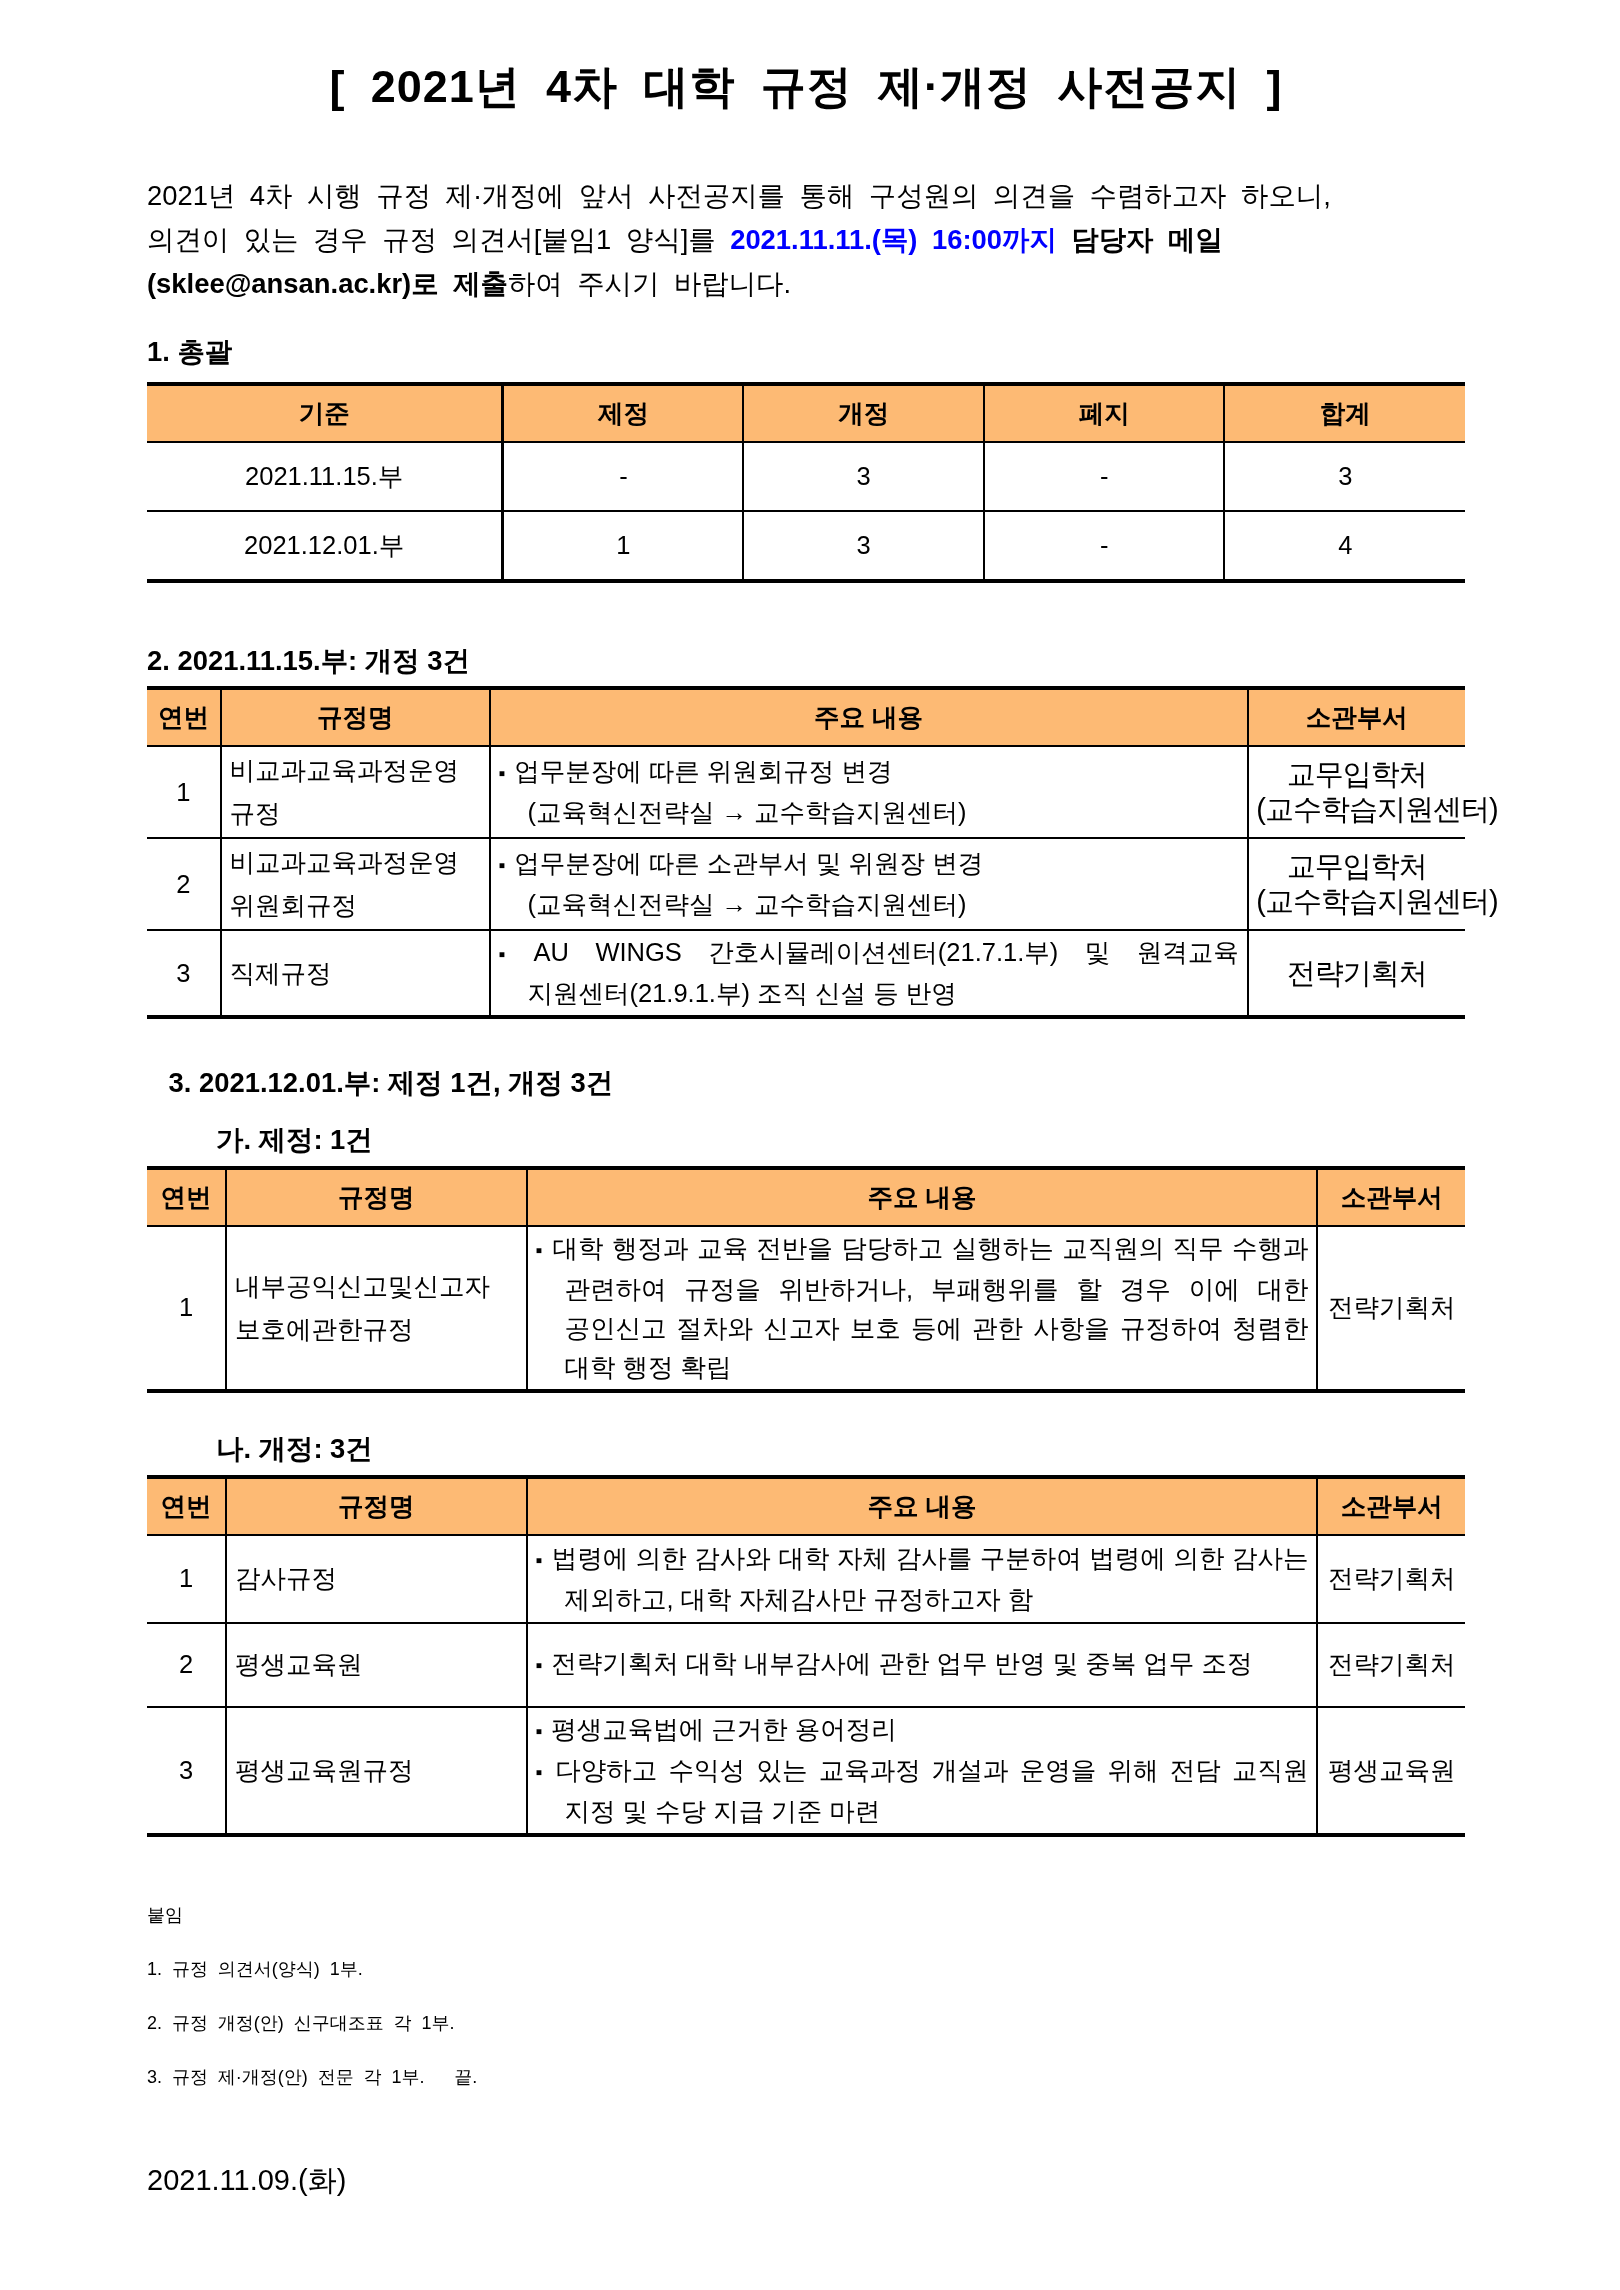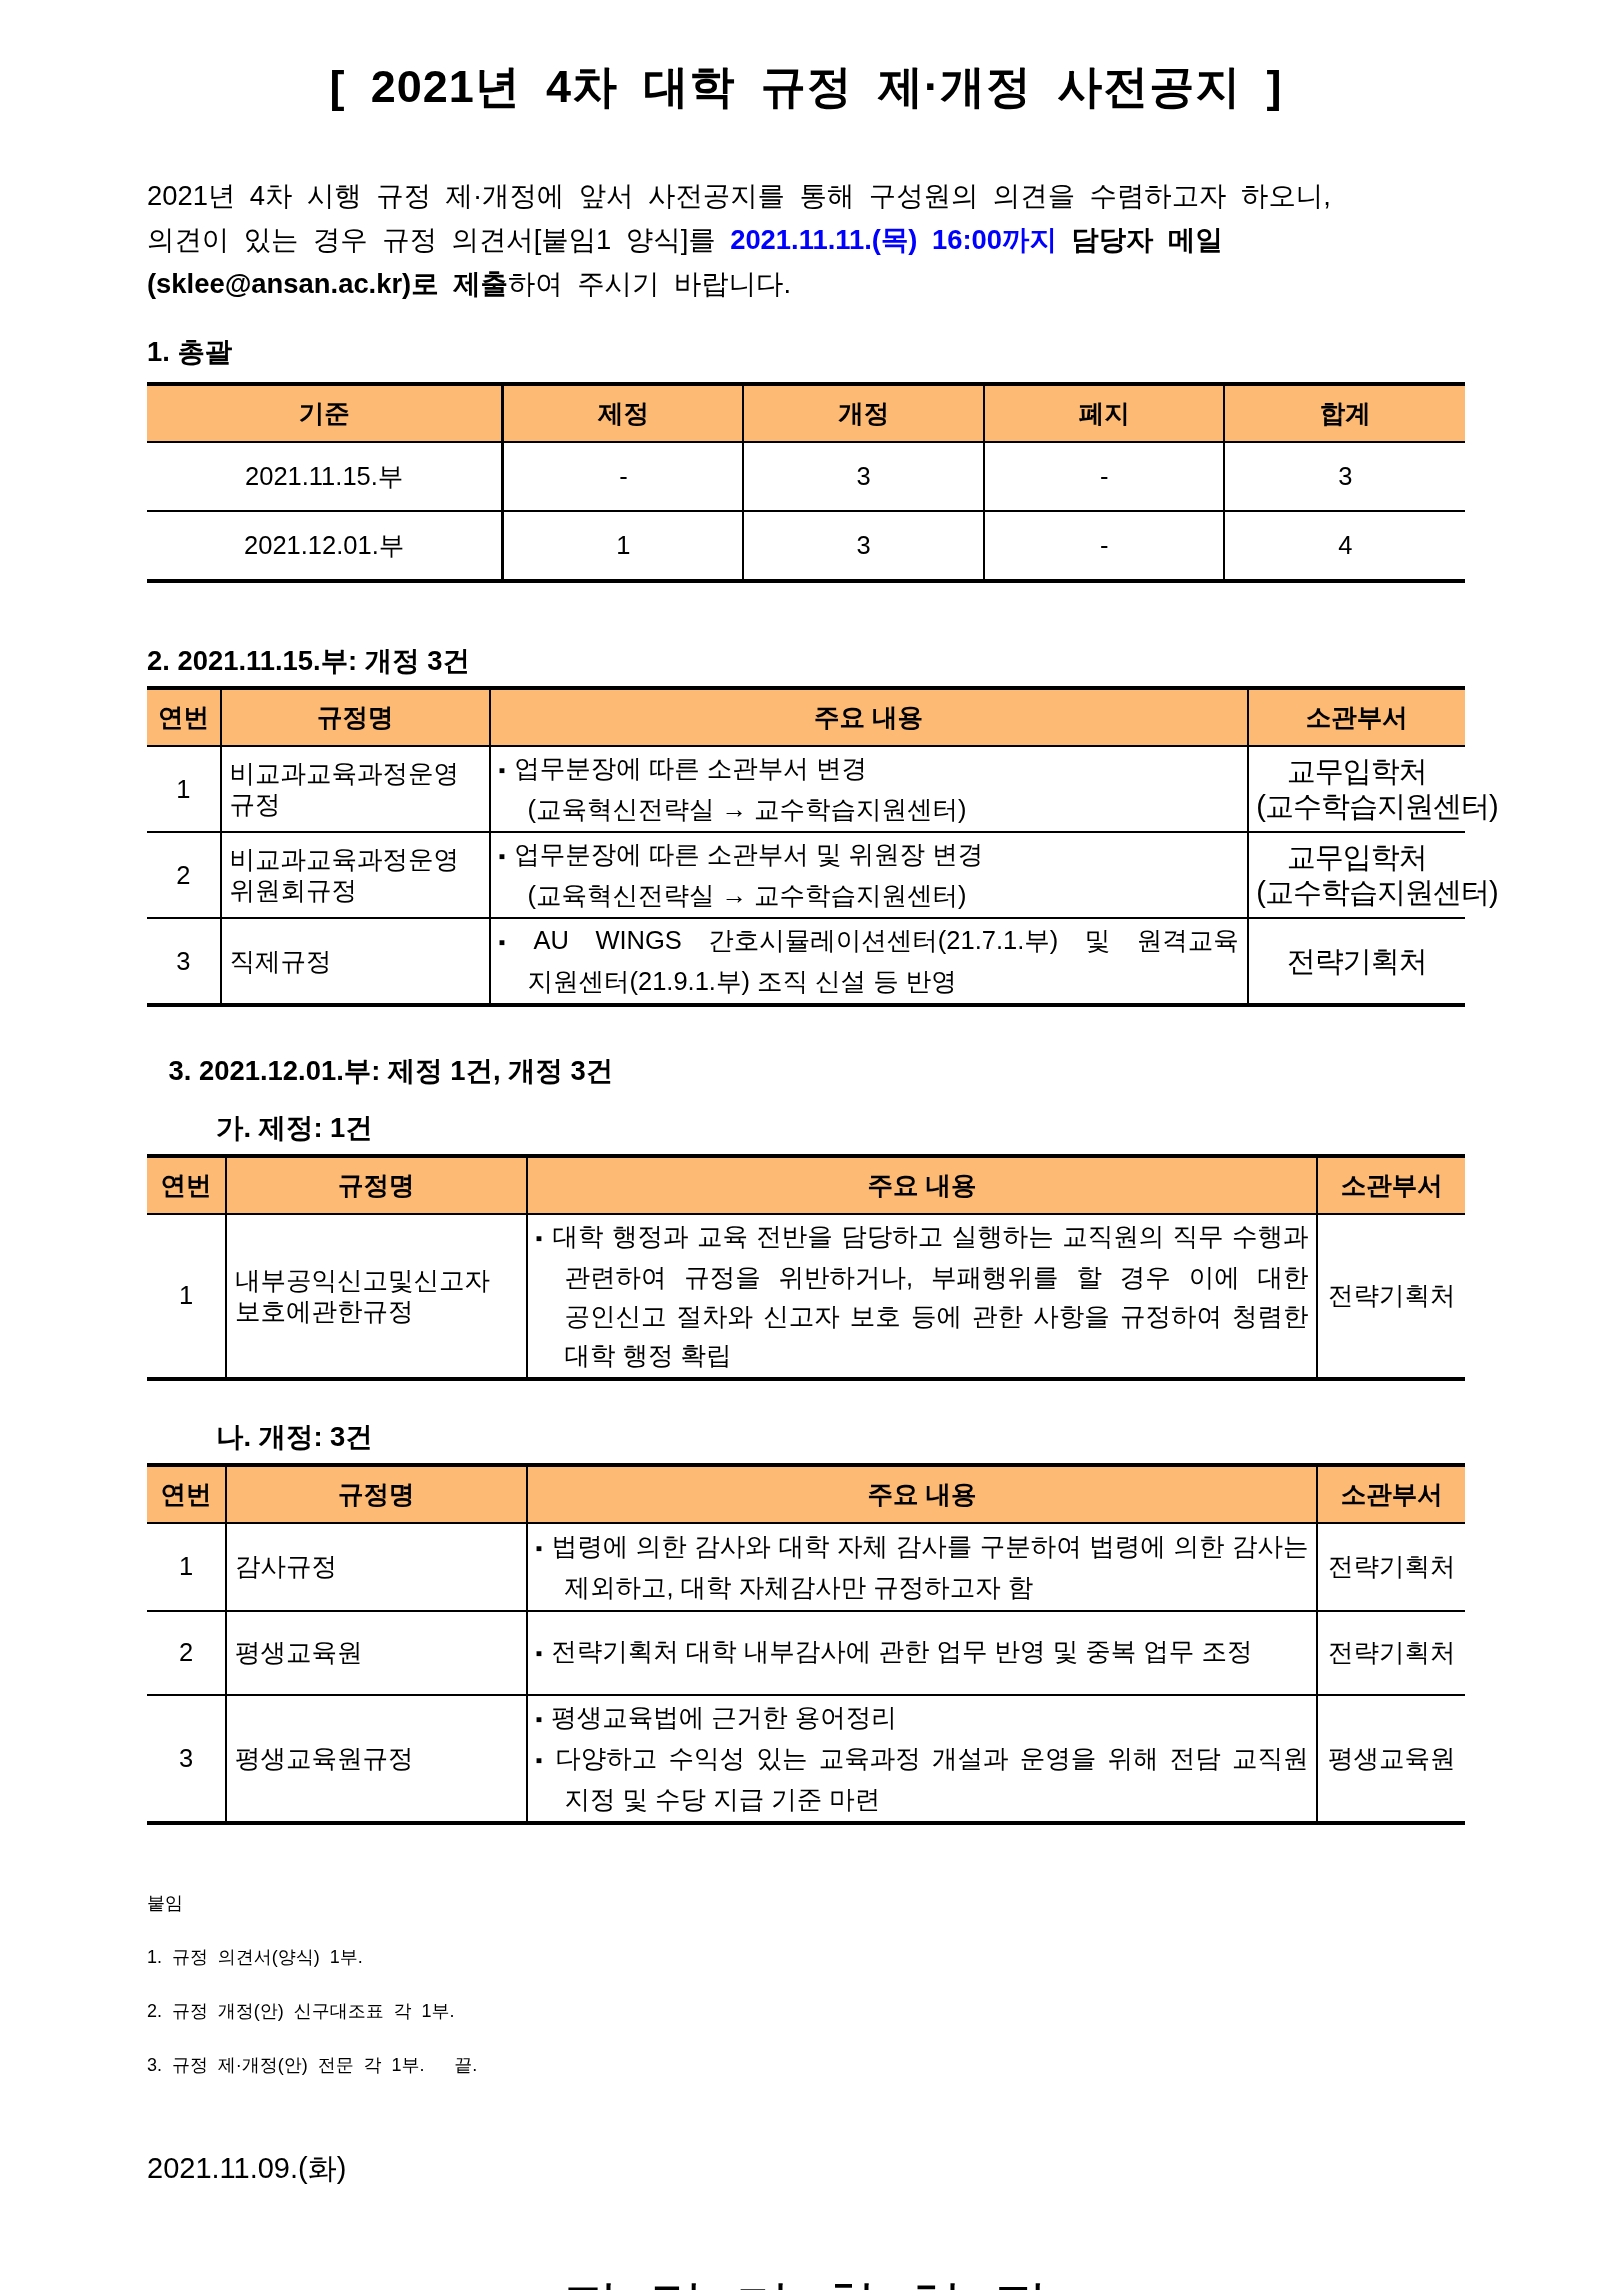--- a/index.html
+++ b/index.html
@@ -76,21 +76,21 @@
   .tbl-t2 col.cno{width:5.6%;}
   .tbl-t2 col.cname{width:20.4%;}
   .tbl-t2 col.ccontent{width:57.5%;}
   .tbl-t2 col.cdept{width:16.5%;}
   .tbl-t34 col.cno{width:6%;}
   .tbl-t34 col.cname{width:22.8%;}
   .tbl-t34 col.ccontent{width:60%;}
   .tbl-t34 col.cdept{width:11.2%;}
 
   td.c-no{text-align:center;}
-  td.c-name{text-align:left;padding-left:11.8px;line-height:31px;}
+  td.c-name{text-align:left;padding-left:11.8px;line-height:43px;}
   td.c-content{text-align:left;padding-left:11.8px;padding-right:9.8px;line-height:39px;}
   td.c-dept{text-align:center;line-height:35px;}
   .tbl-t2 td.c-dept{font-size:29px;letter-spacing:-1px;}
 
   tr.h72 td{height:71px;}
   tr.h82 td{height:80px;}
   tr.h84 td{height:82px;}
   tr.h80 td{height:78px;}
   tr.h118 td{height:116px;}
   tr.h160 td{height:157px;}
@@ -188,21 +188,21 @@
           <th>주요 내용</th>
           <th>소관부서</th>
         </tr>
       </thead>
       <tbody>
         <tr class="h72">
           <td class="c-no">1</td>
           <td class="c-name"><span class="pre">비교과교육과정운영
 규정</span></td>
           <td class="c-content">
-            <div class="bullet-line"><span class="bullet">▪</span><span class="pre">업무분장에 따른 소관부서 변경
+            <div class="bullet-line"><span class="bullet">▪</span><span class="pre">업무분장에 따른 위원회규정 변경
 (교육혁신전략실 → 교수학습지원센터)</span></div>
           </td>
           <td class="c-dept"><span class="pre">교무입학처
 (교수학습지원센터)</span></td>
         </tr>
         <tr class="h72">
           <td class="c-no">2</td>
           <td class="c-name"><span class="pre">비교과교육과정운영
 위원회규정</span></td>
           <td class="c-content">

